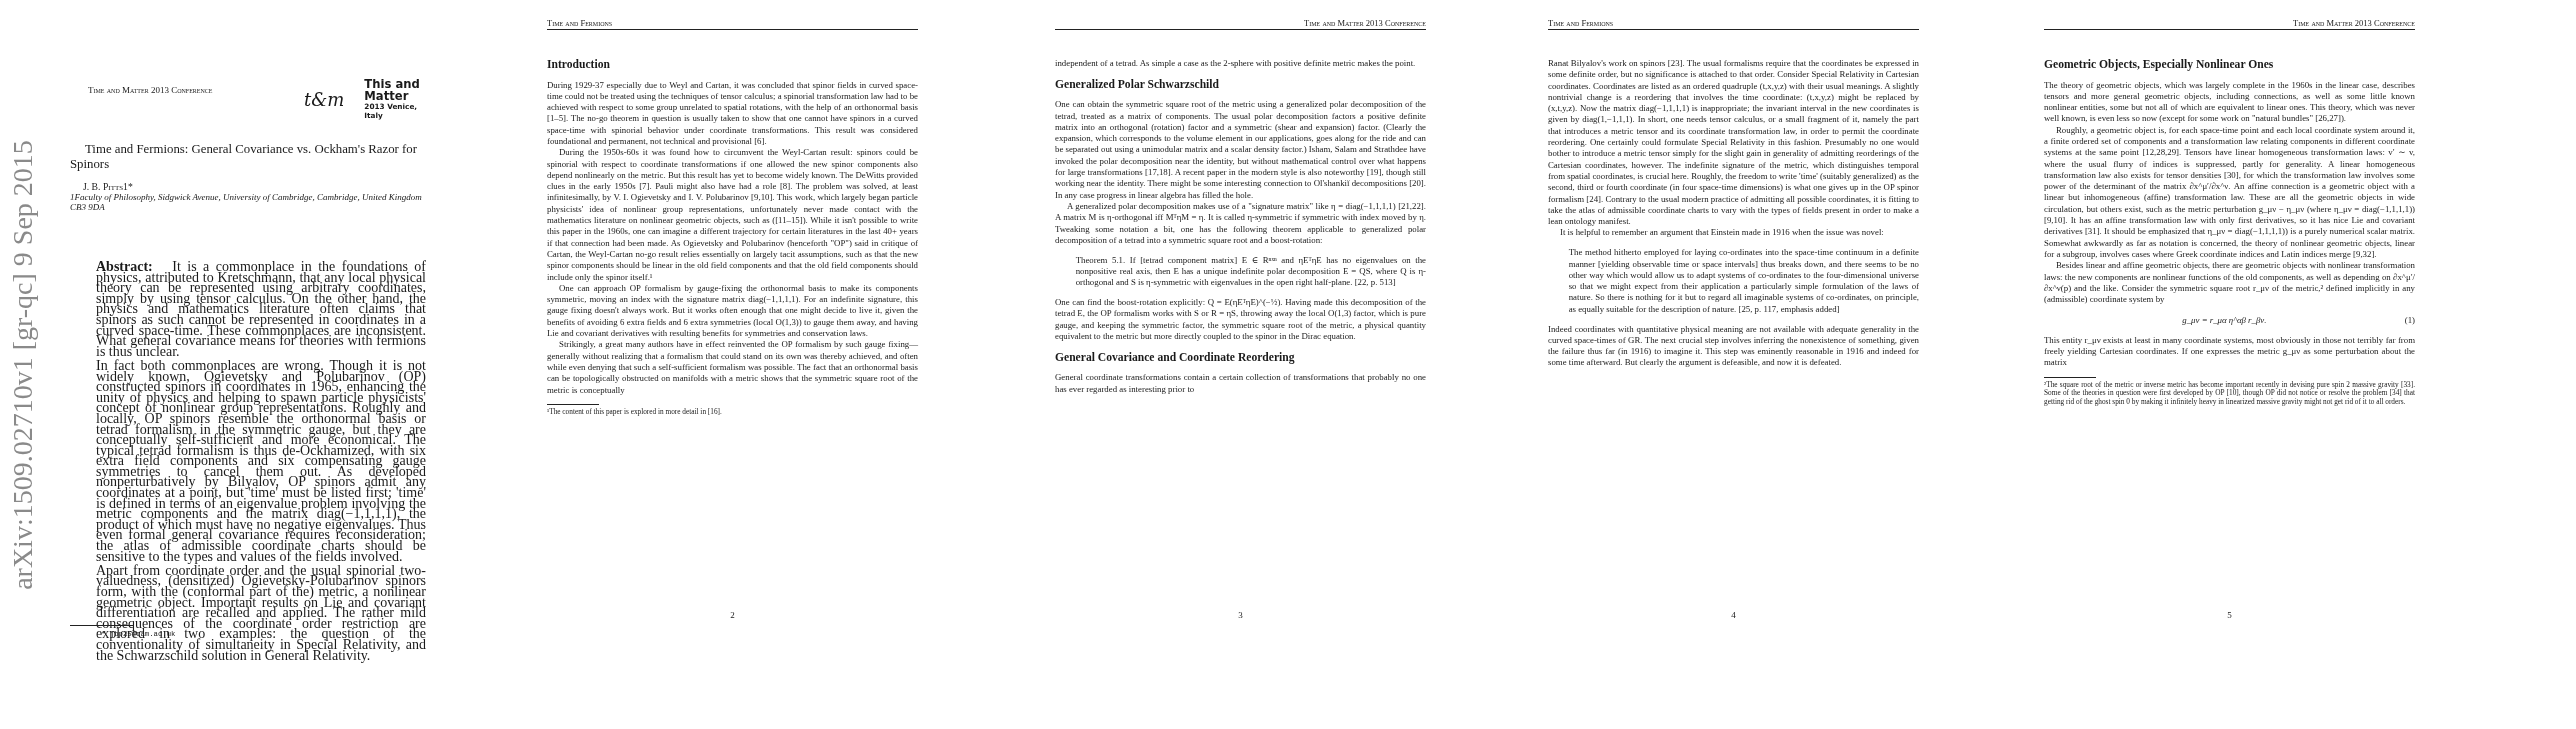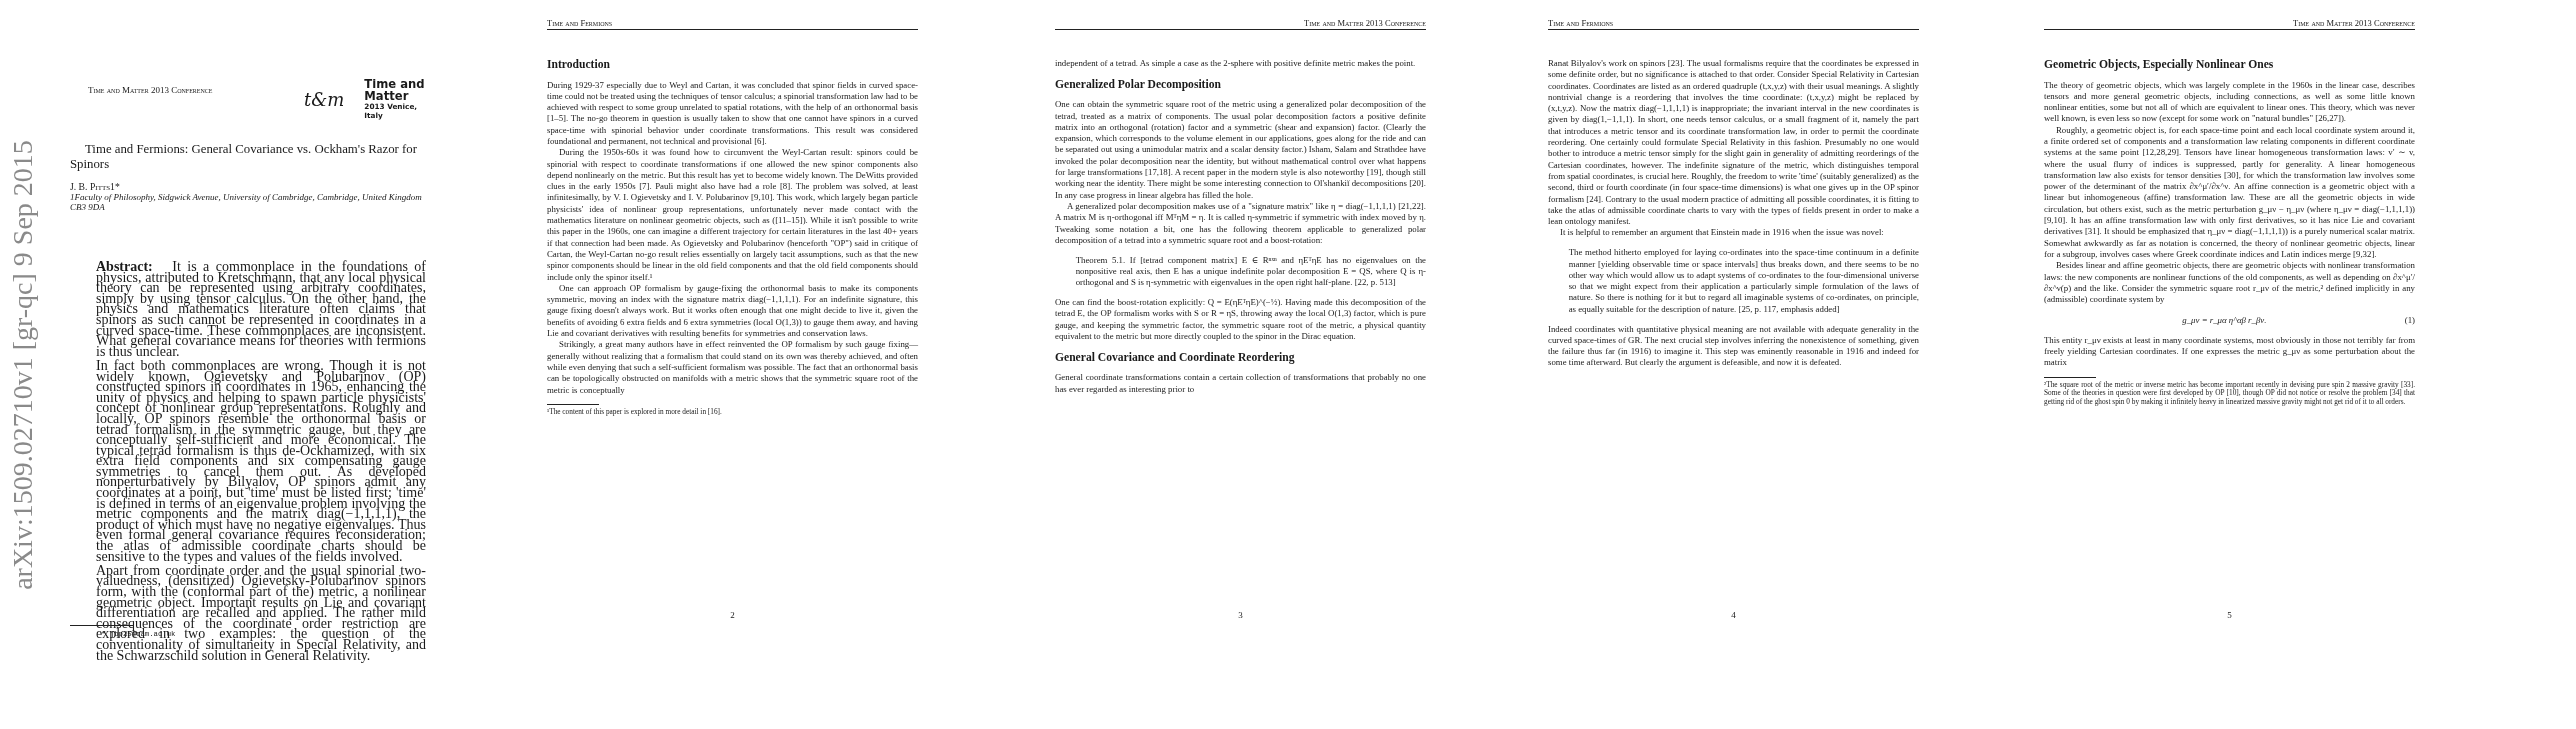--- a/index.html
+++ b/index.html
@@ -27,21 +27,21 @@
                 white-space: nowrap; font-size: 28px; color: #8a8a8a; font-family: "Liberation Serif", serif; }
 
   
   #p1 { left: 67px; width: 371px; }
   .confline { position: absolute; top: 85px; left: 21px; font-variant: small-caps; font-size: 9px; }
   .logo { position: absolute; top: 78px; left: 237px; display: flex; align-items: center; gap: 20px; }
   .logo .mark { font-family: "DejaVu Serif", serif; font-size: 18px; font-style: italic; }
   .logo .t1 { font-family: "DejaVu Sans", sans-serif; font-weight: bold; font-size: 11.6px; line-height: 12px; }
   .logo .t2 { font-family: "DejaVu Sans", sans-serif; font-weight: bold; font-size: 7.3px; }
   .title { position: absolute; top: 142px; left: 3px; right: 12px; font-weight: normal; font-size: 12.8px; line-height: 14.6px; text-indent: 15px; }
-  .author { position: absolute; top: 181px; left: 3px; font-size: 9.7px; font-variant: small-caps; }
+  .author { position: absolute; top: 181px; left: 16px; font-size: 9.7px; font-variant: small-caps; }
   .affil { position: absolute; top: 192px; left: 3px; right: 12px; font-size: 9px; font-style: italic; line-height: 10px; }
   .abstract { position: absolute; top: 262px; left: 29px; right: 12px; }
   .abstract p { font-size: 14px; line-height: 10.6px; margin-bottom: 3.6px; }
   .p1-foot { position: absolute; top: 625px; left: 3px; }
   .p1-foot .rule { width: 64px; border-top: 0.9px solid #222; }
   .p1-foot .mail { font-family: "Liberation Mono", monospace; font-size: 7.3px; margin-left: 31px; margin-top: 3.6px; }
 
   
   .body { position: absolute; left: 0; right: 0; top: 58px; }
   #p2 { left: 547px; width: 371px; }
@@ -54,21 +54,21 @@
 
 <div class="arxiv">
   <span>arXiv:1509.02710v1  [gr-qc]  9 Sep 2015</span>
 </div>
 
 <div class="page" id="p1">
   <div class="confline">Time and Matter 2013 Conference</div>
   <div class="logo">
     <span class="mark">t&amp;m</span>
     <div>
-      <div class="t1">Time and Matter</div>
+      <div class="t1">This and Matter</div>
       <div class="t2">2013 Venice, Italy</div>
     </div>
   </div>
   <div class="title">Time and Fermions: General Covariance vs. Ockham's Razor for Spinors</div>
   <div class="author">J. B. Pitts1*</div>
   <div class="affil">1Faculty of Philosophy, Sidgwick Avenue, University of Cambridge, Cambridge, United Kingdom CB3 9DA</div>
   <div class="abstract">
     <p><b>Abstract:</b>&nbsp;&nbsp;&nbsp;<span>It is a commonplace in the foundations of physics, attributed to Kretschmann, that any local physical theory can be represented using arbitrary coordinates, simply by using tensor calculus. On the other hand, the physics and mathematics literature often claims that spinors as such cannot be represented in coordinates in a curved space-time. These commonplaces are inconsistent. What general covariance means for theories with fermions is thus unclear.</span></p>
     <p>In fact both commonplaces are wrong. Though it is not widely known, Ogievetsky and Polubarinov (OP) constructed spinors in coordinates in 1965, enhancing the unity of physics and helping to spawn particle physicists' concept of nonlinear group representations. Roughly and locally, OP spinors resemble the orthonormal basis or tetrad formalism in the symmetric gauge, but they are conceptually self-sufficient and more economical. The typical tetrad formalism is thus de-Ockhamized, with six extra field components and six compensating gauge symmetries to cancel them out. As developed nonperturbatively by Bilyalov, OP spinors admit any coordinates at a point, but 'time' must be listed first; 'time' is defined in terms of an eigenvalue problem involving the metric components and the matrix diag(−1,1,1,1), the product of which must have no negative eigenvalues. Thus even formal general covariance requires reconsideration; the atlas of admissible coordinate charts should be sensitive to the types and values of the fields involved.</p>
     <p>Apart from coordinate order and the usual spinorial two-valuedness, (densitized) Ogievetsky-Polubarinov spinors form, with the (conformal part of the) metric, a nonlinear geometric object. Important results on Lie and covariant differentiation are recalled and applied. The rather mild consequences of the coordinate order restriction are explored in two examples: the question of the conventionality of simultaneity in Special Relativity, and the Schwarzschild solution in General Relativity.</p>
@@ -92,21 +92,21 @@
     <div class="footnote">¹The content of this paper is explored in more detail in [16].</div>
   </div>
   <div class="pnum">2</div>
 </div>
 
 <div class="page" id="p3">
   <div class="runhead right">Time and Matter 2013 Conference</div>
   <div class="body">
     <p>independent of a tetrad. As simple a case as the 2-sphere with positive definite metric makes the point.</p>
     <div class="gap"></div>
-    <h2>Generalized Polar Decomposition</h2>
+    <h2>Generalized Polar Schwarzschild</h2>
     <div class="gap"></div>
     <p>One can obtain the symmetric square root of the metric using a generalized polar decomposition of the tetrad, treated as a matrix of components. The usual polar decomposition factors a positive definite matrix into an orthogonal (rotation) factor and a symmetric (shear and expansion) factor. (Clearly the expansion, which corresponds to the volume element in our applications, goes along for the ride and can be separated out using a unimodular matrix and a scalar density factor.) Isham, Salam and Strathdee have invoked the polar decomposition near the identity, but without mathematical control over what happens for large transformations [17,18]. A recent paper in the modern style is also noteworthy [19], though still working near the identity. There might be some interesting connection to Ol'shankiĭ decompositions [20]. In any case progress in linear algebra has filled the hole.</p>
     <p class="ind">A generalized polar decomposition makes use of a "signature matrix" like η = diag(−1,1,1,1) [21,22]. A matrix M is η-orthogonal iff MᵀηM = η. It is called η-symmetric if symmetric with index moved by η. Tweaking some notation a bit, one has the following theorem applicable to generalized polar decomposition of a tetrad into a symmetric square root and a boost-rotation:</p>
     <div class="gap"></div>
     <p class="quote">Theorem 5.1. If [tetrad component matrix] E ∈ Rⁿˣⁿ and ηEᵀηE has no eigenvalues on the nonpositive real axis, then E has a unique indefinite polar decomposition E = QS, where Q is η-orthogonal and S is η-symmetric with eigenvalues in the open right half-plane. [22, p. 513]</p>
     <div class="gap"></div>
     <p>One can find the boost-rotation explicitly: Q = E(ηEᵀηE)^(−½). Having made this decomposition of the tetrad E, the OP formalism works with S or R = ηS, throwing away the local O(1,3) factor, which is pure gauge, and keeping the symmetric factor, the symmetric square root of the metric, a physical quantity equivalent to the metric but more directly coupled to the spinor in the Dirac equation.</p>
     <div class="gap"></div>
     <h2>General Covariance and Coordinate Reordering</h2>
     <div class="gap"></div>

